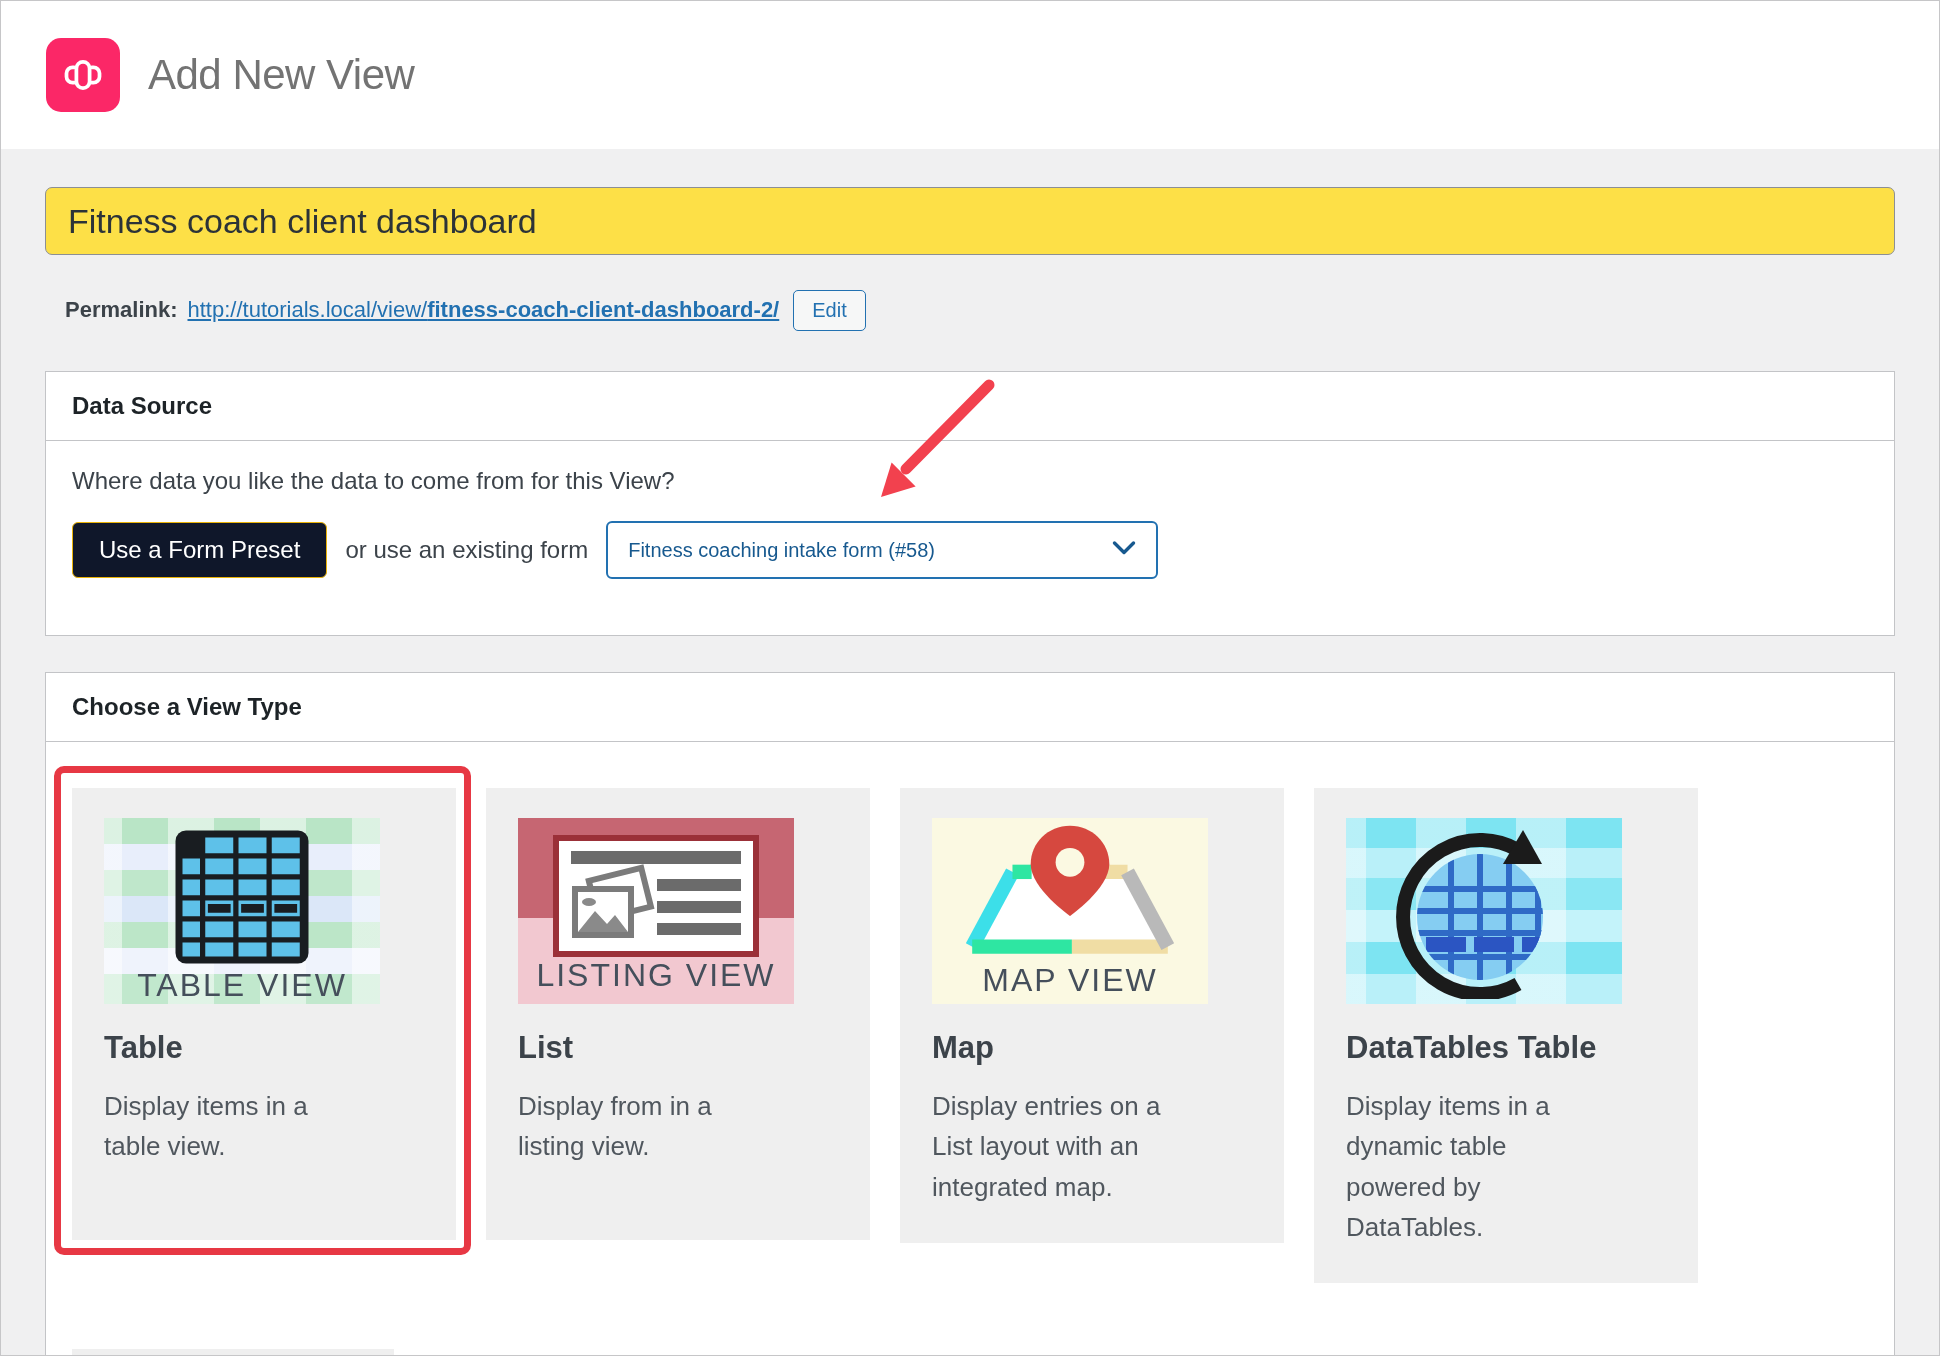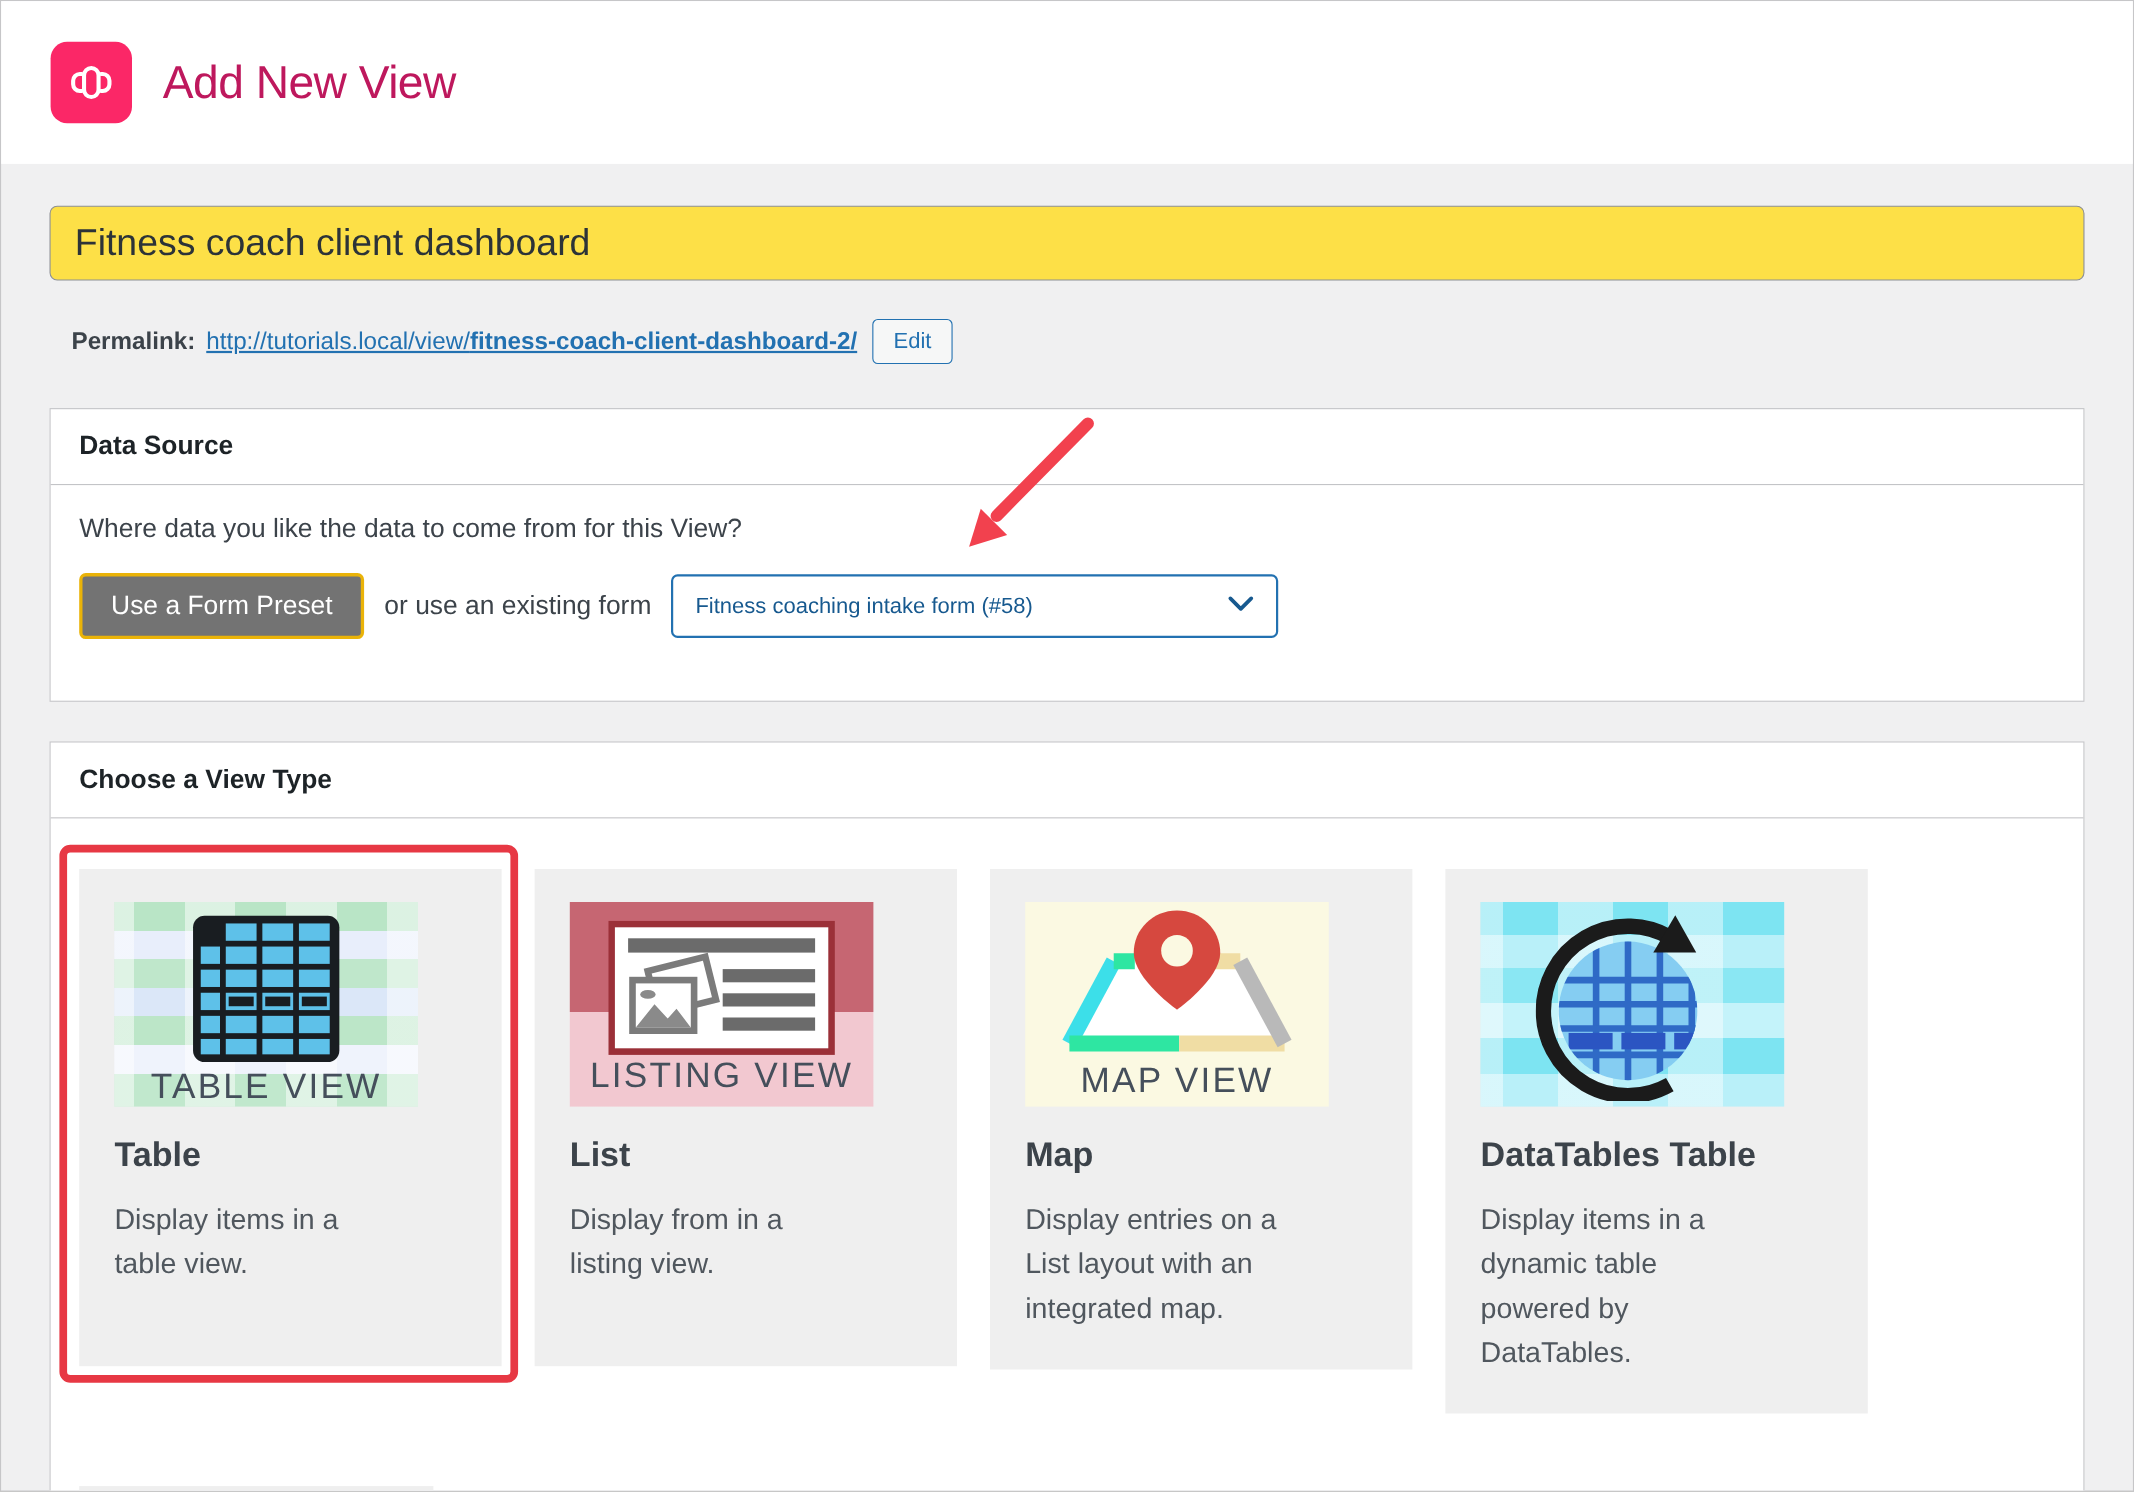--- a/index.html
+++ b/index.html
@@ -6,21 +6,21 @@
   body { background:#888; font-family:"Liberation Sans", sans-serif; }
   .page{
     position:relative; width:1940px; height:1356px; margin:0 auto;
     background:#f0f0f1; border:1px solid #c6c6c8; overflow:hidden;
     font-family:"Liberation Sans", sans-serif; color:#3c434a;
   }
   
   .top-bar{ height:148px; background:#ffffff; display:flex; align-items:center; padding-left:45px; }
   .logo-badge{ width:74px; height:74px; border-radius:15px; background:#fb2767;
     display:flex; align-items:center; justify-content:center; flex:0 0 auto; }
-  .page-h1{ font-size:42px; font-weight:400; color:#be185d; margin-left:28px; letter-spacing:-0.5px;text-align:center; }
+  .page-h1{ font-size:42px; font-weight:400; color:#737373; margin-left:28px; letter-spacing:-0.5px;text-align:center; }
 
   .content{ padding:0 44px; }
 
   
   .title-input{
     display:block; width:100%; height:68px; margin-top:38px;
     border:1px solid #8c8f94; border-radius:7px; background:#fde047;
     font-family:"Liberation Sans", sans-serif;
     font-size:34px; color:#2c3338; padding:0 22px;
   }
@@ -39,21 +39,21 @@
   
   .panel{ background:#fff; border:1px solid #c3c4c7; margin-top:36px; }
   .panel-header{ padding:20px 26px; border-bottom:1px solid #c3c4c7; }
   .panel-title{ font-size:24px; font-weight:bold; color:#1d2327; }
   .panel-body{ padding:26px; }
 
   .ds-question{ font-size:24px; color:#3c434a; }
   .ds-controls{ display:flex; align-items:center; margin-top:26px; padding-bottom:30px; }
   .preset-btn{
     font-family:"Liberation Sans", sans-serif; font-size:24px; color:#fff;
-    background:#737373; border:3px solid #eab308; border-radius:6px;
+    background:#0f172a; border:1px solid #eab308; border-radius:6px;
     padding:13px 26px; cursor:pointer; flex:0 0 auto;
   }
   .or-text{ font-size:24px; color:#3c434a; margin:0 18px; }
   .form-select{
     width:552px; height:58px; border:2px solid #2271b1; border-radius:6px; background:#fff;
     display:flex; align-items:center; justify-content:space-between;
     padding:0 20px; cursor:pointer;
   }
   .form-select-value{ font-size:20px; color:#17598f; }
 

